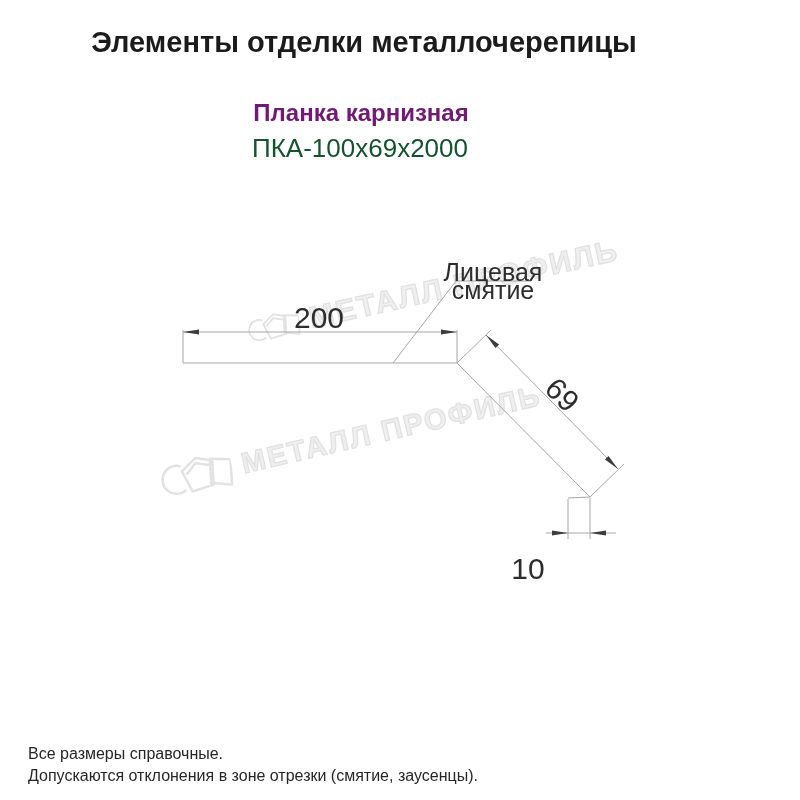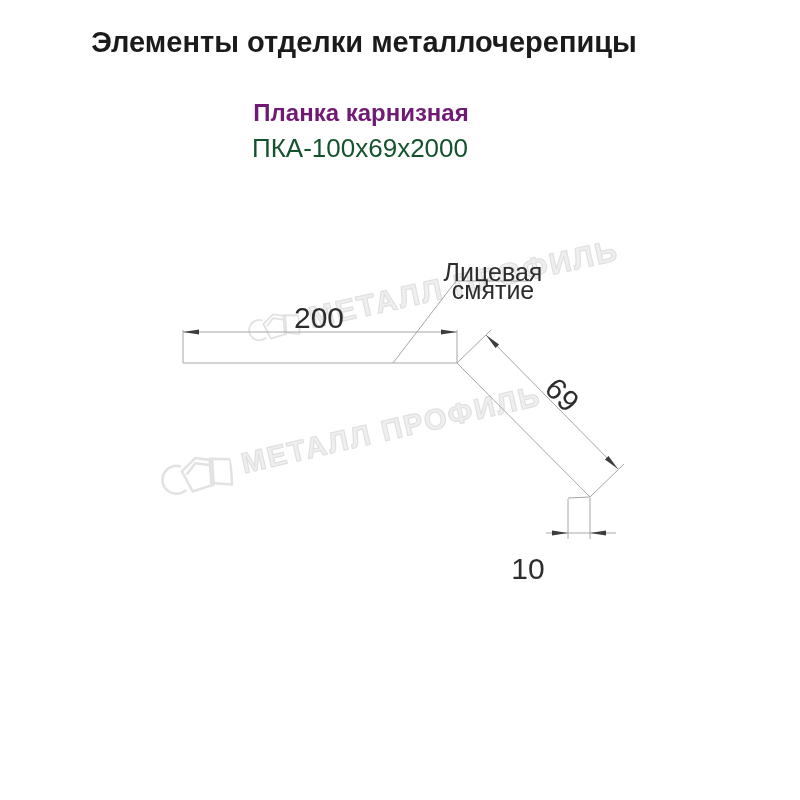--- a/index.html
+++ b/index.html
@@ -94,14 +94,18 @@
 
   <div class="abs dim-label dim-100">200</div>
   <div class="abs dim-label dim-69">69</div>
   <div class="abs dim-label dim-10">10</div>
 
   <div class="abs leader-label">
     <span>Лицевая</span>
     <span>смятие</span>
   </div>
 
+  <div class="abs footer">
+    <div>Все размеры справочные.</div>
+    <div>Допускаются отклонения в зоне отрезки (смятие, заусенцы).</div>
+  </div>
 
 </div>
 
 </body></html>

